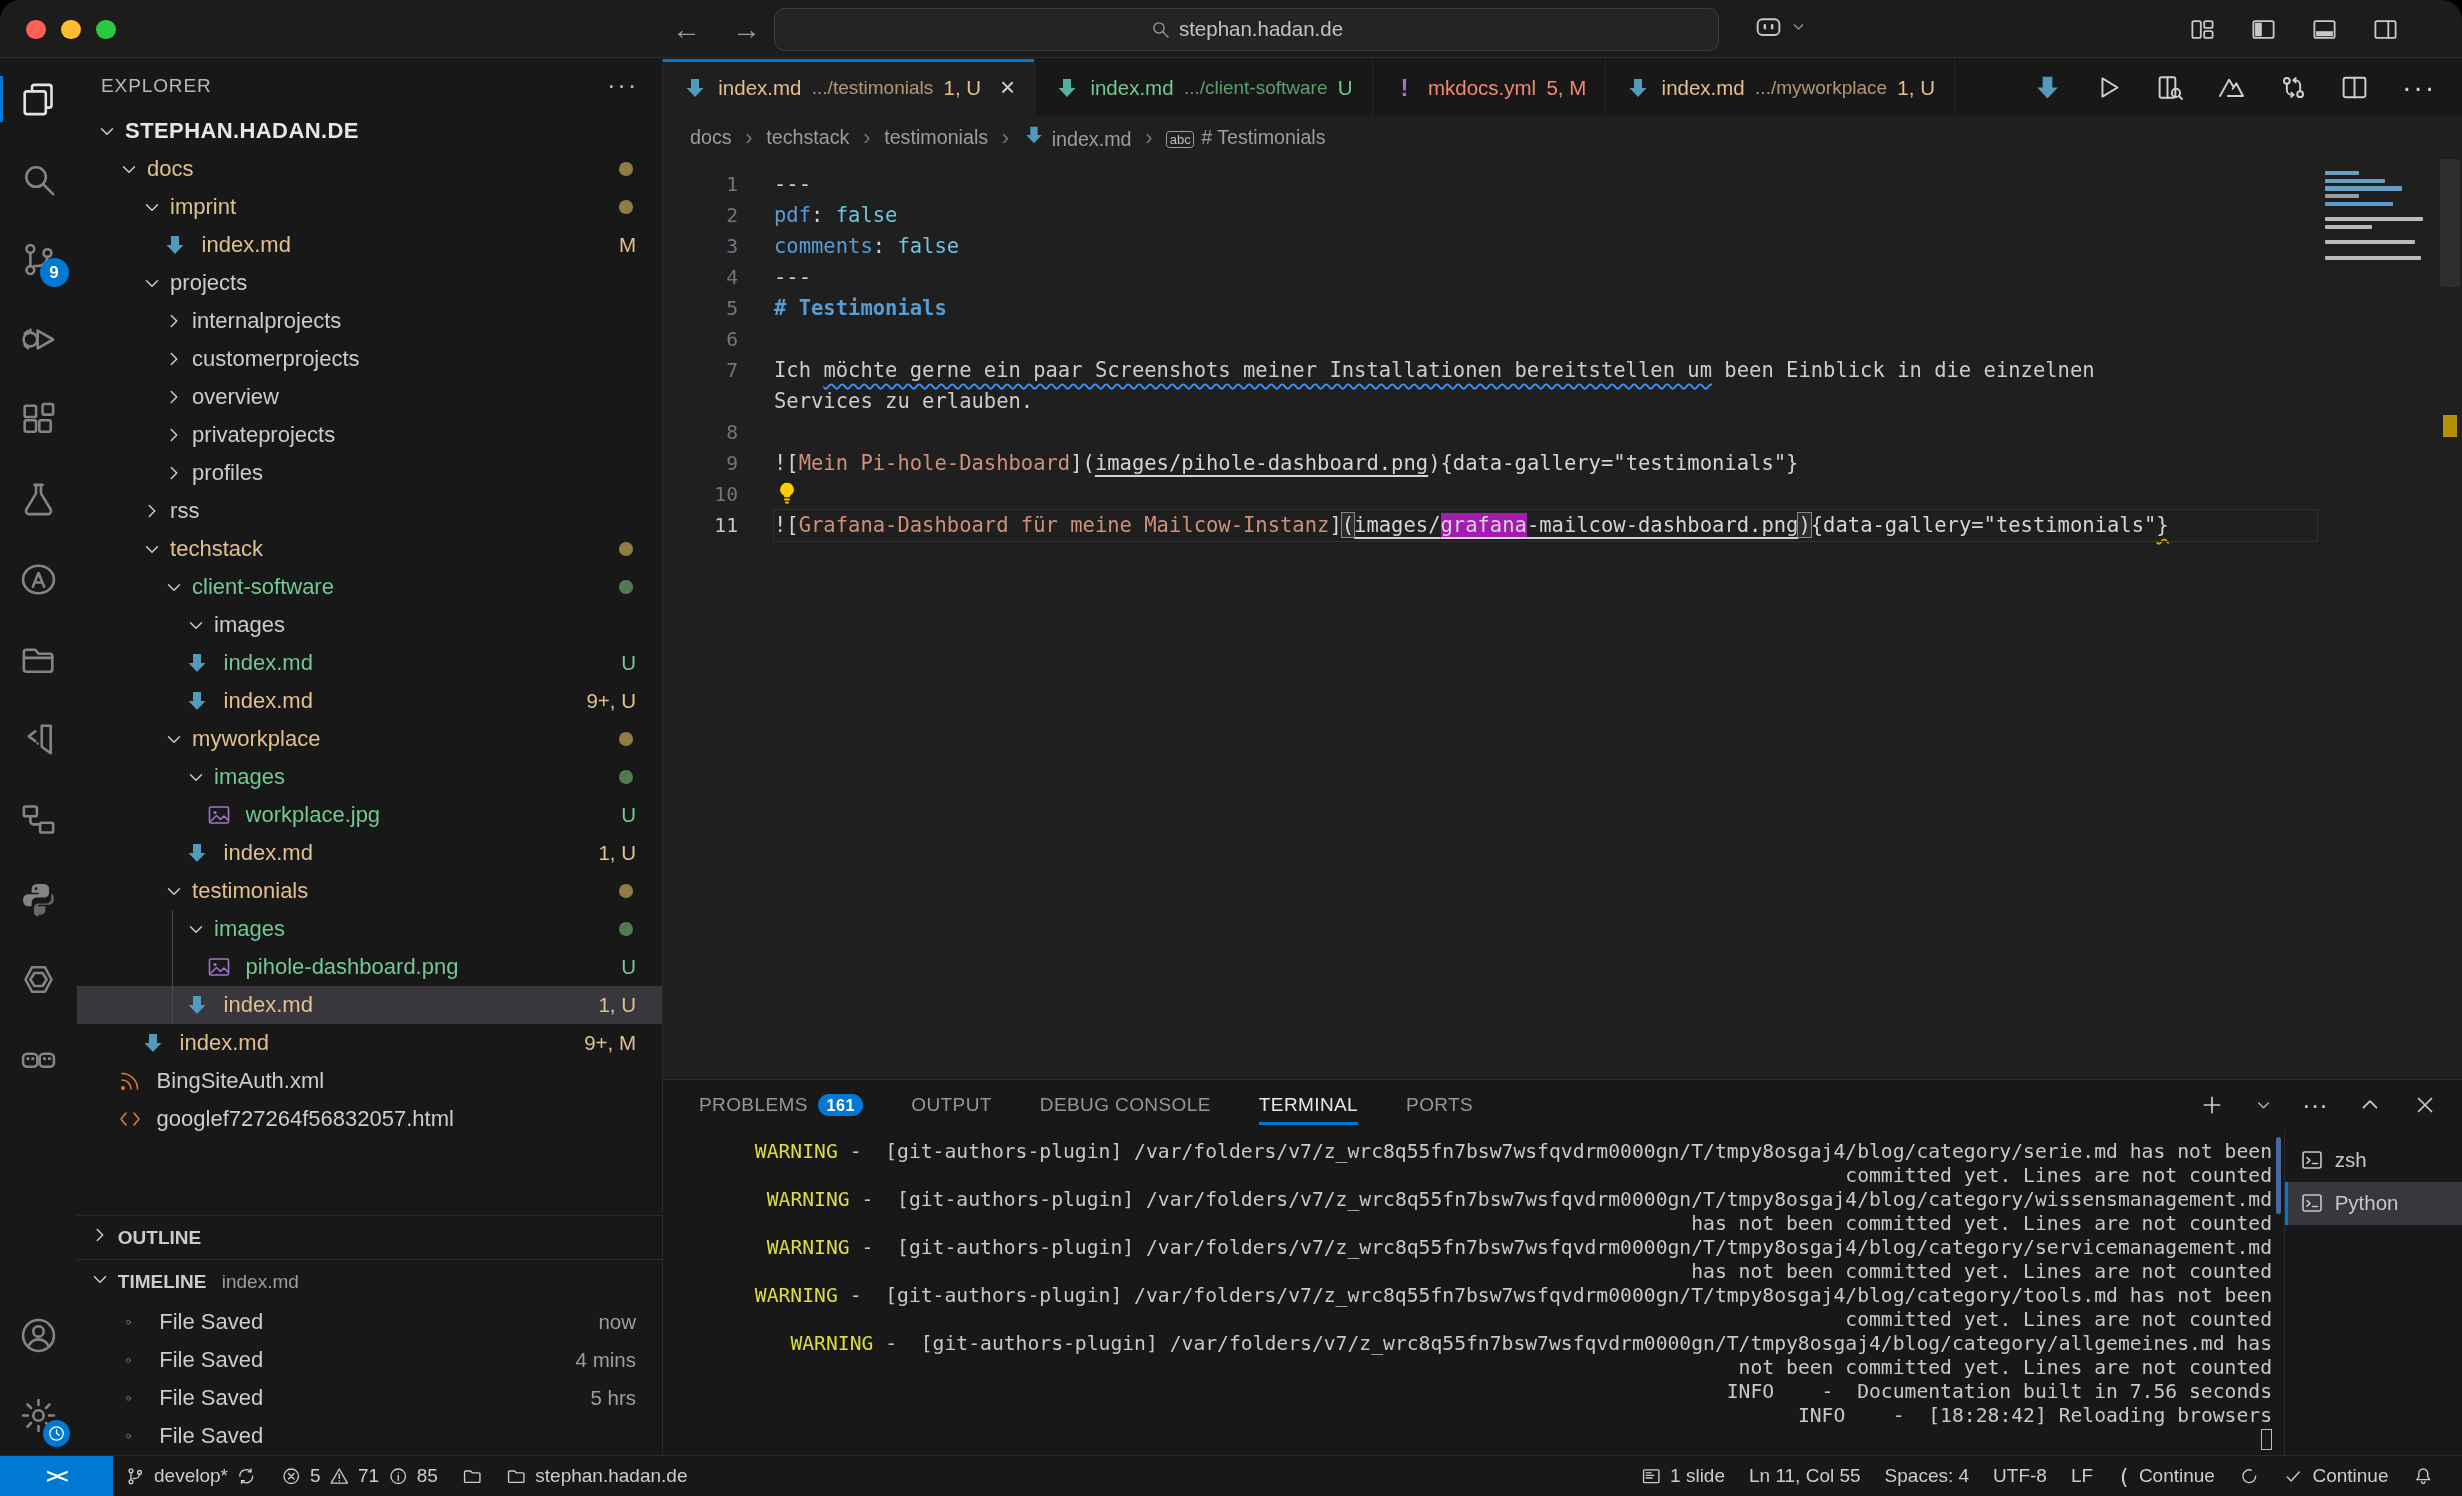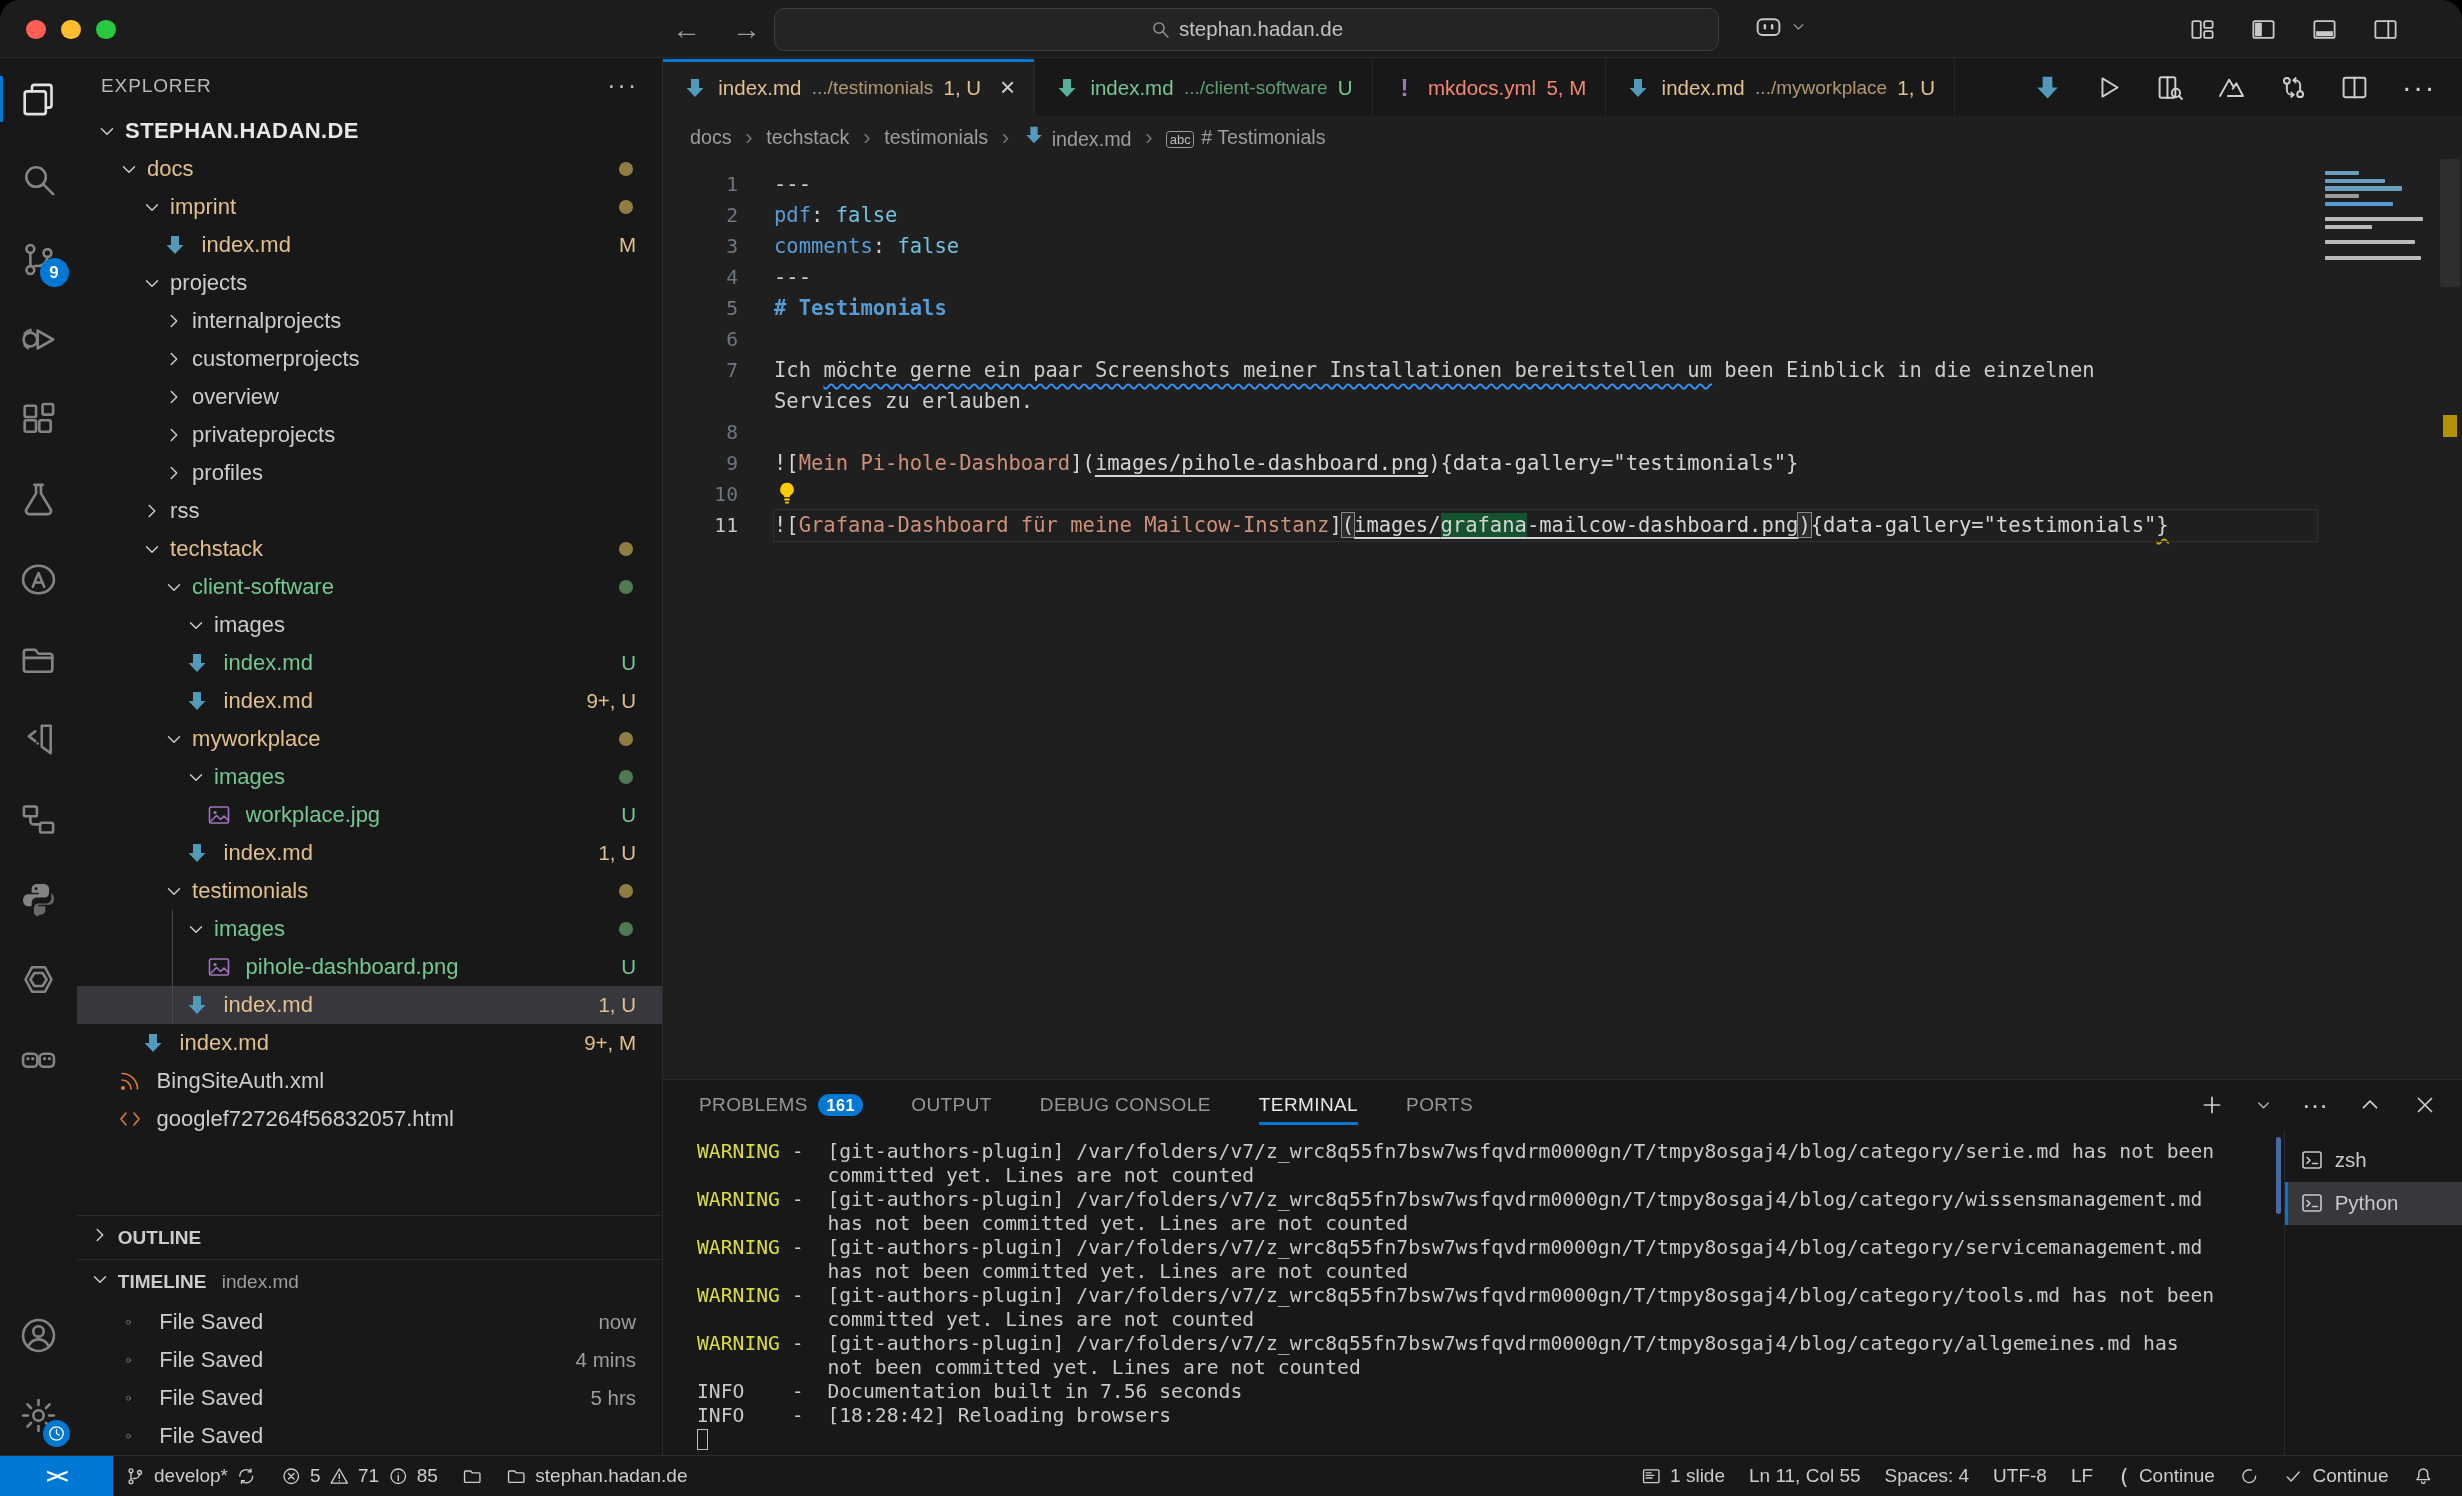--- a/index.html
+++ b/index.html
@@ -80,40 +80,40 @@
   .codewrap{flex:1;margin-left:36px;white-space:pre;position:relative;}
   .eline.current .gut{color:#c6c6c6;}
   .eline.current .codewrap{outline:1.7px solid #303030;outline-offset:-0.9px;margin-right:145px;}
   .tk-plain{color:#cccccc}.tk-key{color:#569cd6}.tk-value{color:#6fc3df}
   .tk-heading{color:#569cd6;font-weight:bold}
   .tk-punct{color:#d4d4d4}.tk-attr{color:#d4d4d4}
   .tk-alt{color:#ce9178}
   .tk-link{color:#d4d4d4;text-decoration:underline;text-underline-offset:5.1px;}
   .tk-squiggle-blue{text-decoration:underline wavy #3794ff 1.7px;text-underline-offset:6px;}
   .tk-squiggle-yellow{text-decoration:underline wavy #cca700 1.7px;text-underline-offset:6px;}
-  .tk-word-highlight{background:#14532d;}
+  .tk-word-highlight{background:#a21caf;}
   .tk-bracket-match{outline:0.9px solid #888;background:rgba(120,120,120,.15);}
   .bulb svg{width:26px;height:26px;vertical-align:-5.1px;}
   #minimap{position:absolute;top:12px;right:34px;width:103px;}
   #minimap .mbar{height:4.3px;margin-bottom:3.4px;border-radius:0.9px;}
   #overview-ruler{position:absolute;top:0;right:0;width:26px;bottom:0;}
   #ruler-thumb{position:absolute;top:0;right:1.7px;width:20.5px;height:128px;background:rgba(255,255,255,.07);border-radius:3.4px;}
   #ruler-warn{position:absolute;top:256px;right:5.1px;width:13.7px;height:22px;background:#cca700;opacity:.85;}
 
   
   #panel{height:376px;background:#181818;border-top:0.9px solid #2b2b2b;display:flex;flex-direction:column;flex:none;}
   #panel-header{height:50px;display:flex;align-items:center;padding-left:36px;flex:none;}
   .ptab{font-size:19px;color:#969696;margin-right:48px;display:flex;align-items:center;gap:10.3px;height:100%;position:relative;letter-spacing:0.4px;}
   .ptab.active{color:#e7e7e7;}
   .ptab.active::after{content:'';position:absolute;bottom:5.1px;left:0;right:0;height:2.6px;background:#0078d4;}
   .ptab .pbadge{background:#0078d4;color:#fff;border-radius:13.7px;font-size:16.2px;padding:1.7px 8.5px;font-weight:bold;}
   #panel-actions{margin-left:auto;display:flex;align-items:center;gap:29px;padding-right:24px;color:#cccccc;font-size:26px;}
   #panel-actions svg{width:26px;height:26px}
   #panel-body{flex:1;display:flex;min-height:0;}
-  #terminal{flex:1;padding:10.3px 0 0 34px;font-family:"DejaVu Sans Mono",monospace;font-size:19.7px;overflow:hidden;}
+  #terminal{flex:1;padding:10.3px 0 0 34px;font-family:"DejaVu Sans Mono",monospace;font-size:19.7px;overflow:hidden;text-align:right;}
   .tline{height:24px;line-height:24px;white-space:pre;color:#c8c8c8;}
   .tlab-warning{color:#dcdc3c}.tlab-info{color:#c8c8c8}
   .cursorblk{display:inline-block;width:11px;height:20.5px;border:1.7px solid #bcbcbc;vertical-align:-3.4px;}
   #term-scroll{width:12px;position:relative;}
   #term-scroll .thumb{position:absolute;top:6.8px;right:3.4px;width:5.1px;height:77px;background:rgba(96,139,219,.7);border-radius:2.6px;}
   #sessions{width:178px;border-left:0.9px solid #2b2b2b;padding-top:8.5px;}
   .sess{height:43px;display:flex;align-items:center;gap:10.3px;padding-left:15.4px;font-size:20.5px;color:#c8c8c8;position:relative;}
   .sess svg{width:24px;height:24px}
   .sess.active{background:#37373d;}
   .sess.active::before{content:'';position:absolute;left:0;top:0;bottom:0;width:3.4px;background:#0078d4;}

